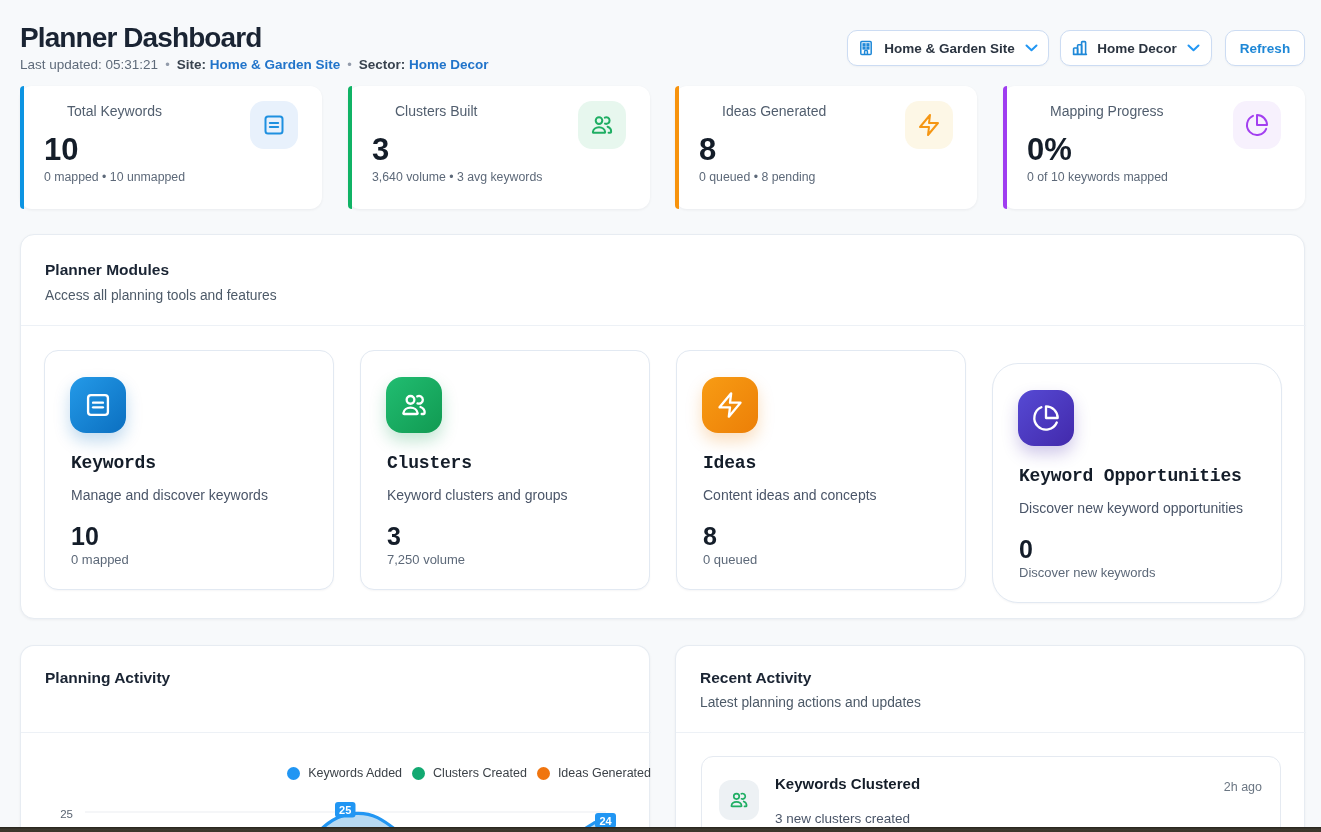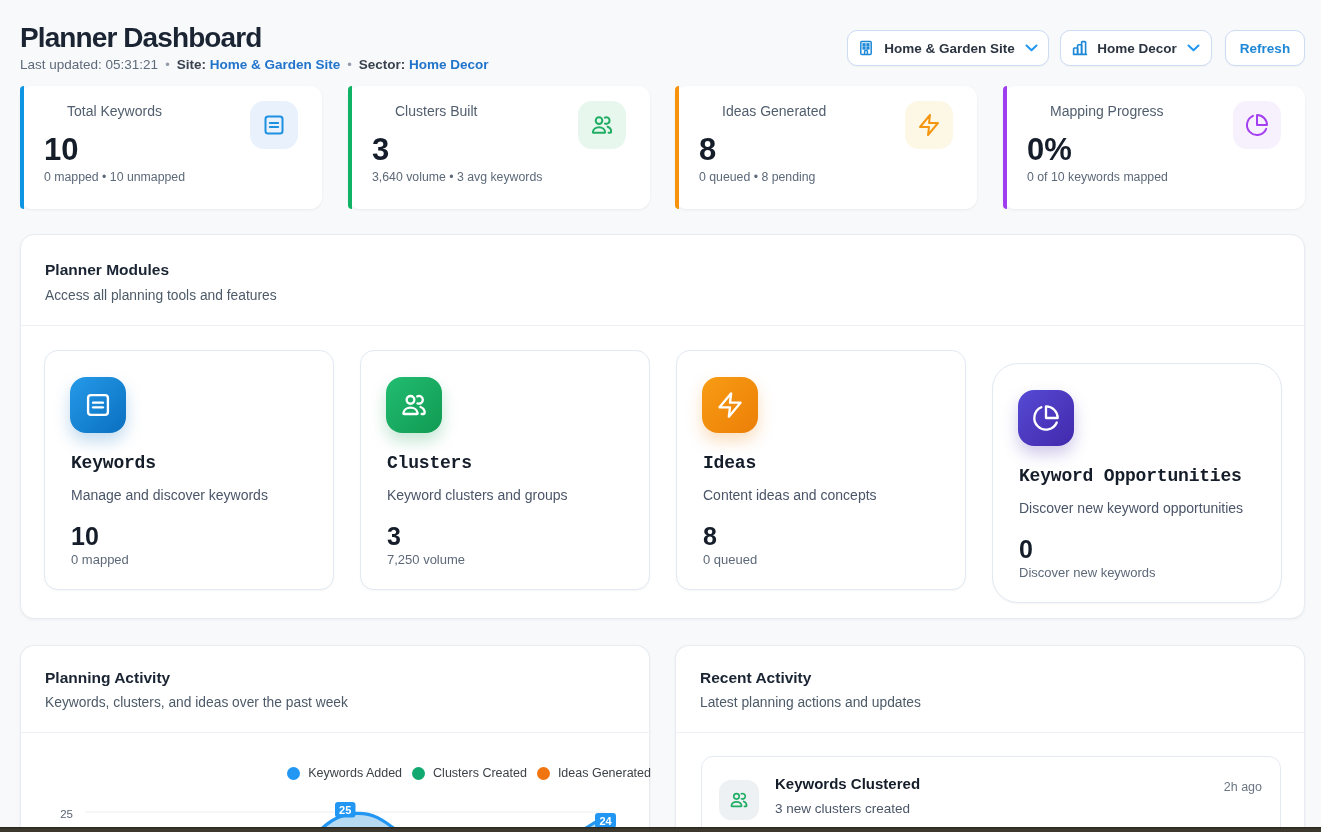--- a/index.html
+++ b/index.html
@@ -179,21 +179,20 @@
       </svg>
   </div>
   <div class="mt">Keyword Opportunities</div>
   <div class="md">Discover new keyword opportunities</div>
   <div class="mn">0</div>
   <div class="ms">Discover new keywords</div>
 </div>
 
 <div class="card abs" style="left:20px; top:645px; width:630px; height:200px; border-radius:14px 14px 0 0; border-bottom:none;">
   <div class="abs sechead-t" style="left:24px; top:23px;">Planning Activity</div>
-  <div class="abs sechead-s" style="left:24px; top:49px;">Keywords, clusters, and ideas over the past week</div>
   <div class="abs" style="left:0; top:86px; width:630px; height:1px; background:#edf1f6;"></div>
 
   <div class="abs" style="left:0; top:120px; width:630px; display:flex; justify-content:flex-end; align-items:center; gap:10px; font-size:12.5px; color:#3c4248;">
     <span style="display:flex; align-items:center; gap:8px;"><span style="width:13px;height:13px;border-radius:50%;background:#2196f3;"></span>Keywords Added</span>
     <span style="display:flex; align-items:center; gap:8px;"><span style="width:13px;height:13px;border-radius:50%;background:#12a971;"></span>Clusters Created</span>
     <span style="display:flex; align-items:center; gap:8px;"><span style="width:13px;height:13px;border-radius:50%;background:#f0750f;"></span>Ideas Generated</span>
   </div>
 
   <svg class="abs" style="left:0; top:0;" width="630" height="200" viewBox="0 0 630 200">
     <text x="52" y="171.5" font-size="11.5" fill="#5a6472" text-anchor="end" font-family="Liberation Sans">25</text>
@@ -217,18 +216,18 @@
   <div class="abs" style="left:25px; top:110px; width:580px; height:90px; background:#fff; border:1px solid #e5eaf1; border-radius:12px;">
     <div class="abs" style="left:17px; top:23px; width:40px; height:40px; border-radius:12px; background:#edf1f4; display:flex; align-items:center; justify-content:center;">
       <svg width="20" height="20" viewBox="0 0 24 24" fill="none" stroke="#1fae63" stroke-width="2" stroke-linecap="round" stroke-linejoin="round">
           <circle cx="9" cy="7.6" r="3.3"></circle>
           <path d="M2.9 18.9 a6.15 5.3 0 0 1 12.2 0 q.1.8-.7.8 h-10.8 q-.8 0-.7-.8 Z"></path>
           <path d="M14.8 4.6 a3.3 3.3 0 1 1 .2 6"></path>
           <path d="M17.6 13.7 a5.6 5.2 0 0 1 3.5 5.2 q0 .8-.8.8 h-1.7"></path>
         </svg>
     </div>
     <div class="abs" style="left:73px; top:18px; font-size:15px; font-weight:700; color:#141d29;">Keywords Clustered</div>
-    <div class="abs" style="left:73px; top:44px; font-size:13.5px; color:#4a5568;">3 new clusters created</div>
+    <div class="abs" style="left:73px; top:54px; font-size:13.5px; color:#4a5568;">3 new clusters created</div>
     <div class="abs" style="right:18px; top:23px; font-size:12.5px; color:#6b7683;">2h ago</div>
   </div>
 </div>
 
 <div class="darkbar"></div>
 
 </body></html>

